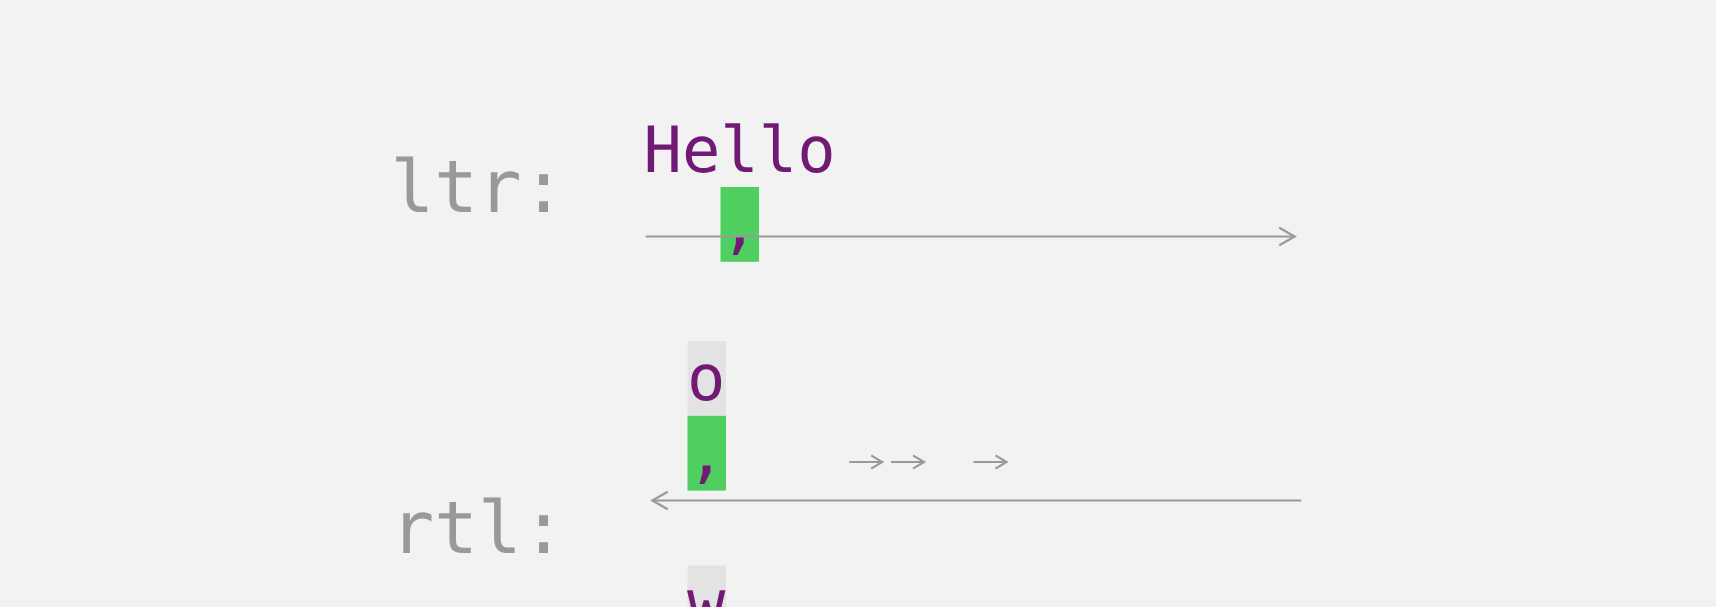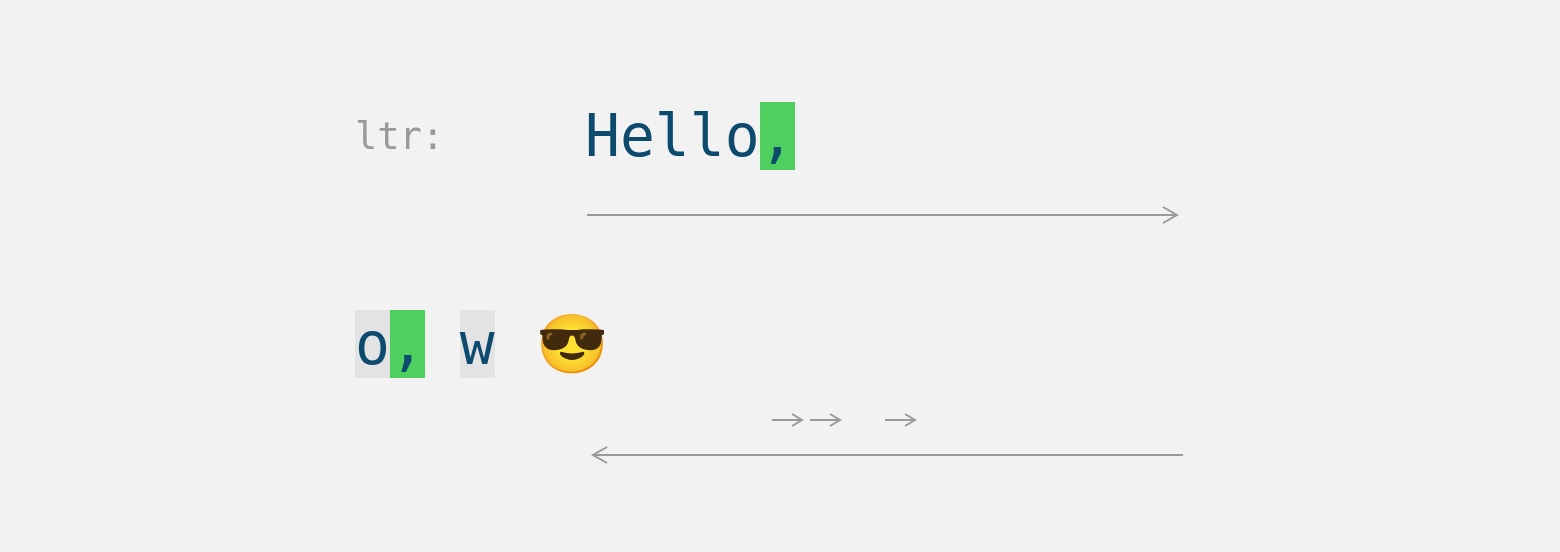--- a/index.html
+++ b/index.html
@@ -10,29 +10,30 @@
     font-family: "SF Mono", "Menlo", "Consolas", monospace;
     position: relative;
   }
   .row {
     position: absolute;
     display: flex;
     align-items: center;
   }
   .label {
     color: #999;
-    font-size: 37px;
+    font-size: 66px;
     width: 230px;
   }
   .content {
     font-size: 58px;
-    color: #0c4a6e;
+    color: #701a75;
     white-space: pre;
     display: flex;
     align-items: center;
+    flex-direction: column;
   }
   .ch {
     display: inline-block;
   }
   .hl-green {
     background: #4fcf5f;
   }
   .hl-gray {
     background: #e3e3e3;
   }
@@ -54,20 +55,21 @@
     <span class="ch">Hello</span><span class="ch hl-green">,</span>
   </span>
 </div>
 
 <svg class="arrow-svg" style="left:585px; top:200px;" width="600" height="30">
   <line x1="2" y1="15" x2="590" y2="15" stroke="#999" stroke-width="2"></line>
   <polyline points="578,7 592,15 578,23" fill="none" stroke="#999" stroke-width="2"></polyline>
 </svg>
 
 <div class="row" style="left:355px; top:310px;">
+  <span class="label">rtl:</span>
   <span class="content">
     <span class="ch hl-gray">o</span><span class="ch hl-green">,</span><span class="ch"> </span><span class="ch hl-gray">w</span>
     <span class="emoji">😎</span>
   </span>
 </div>
 
 <svg class="arrow-svg" style="left:770px; top:405px;" width="180" height="30">
 
   <line x1="2" y1="15" x2="30" y2="15" stroke="#999" stroke-width="2"></line>
   <polyline points="22,9 32,15 22,21" fill="none" stroke="#999" stroke-width="2"></polyline>

